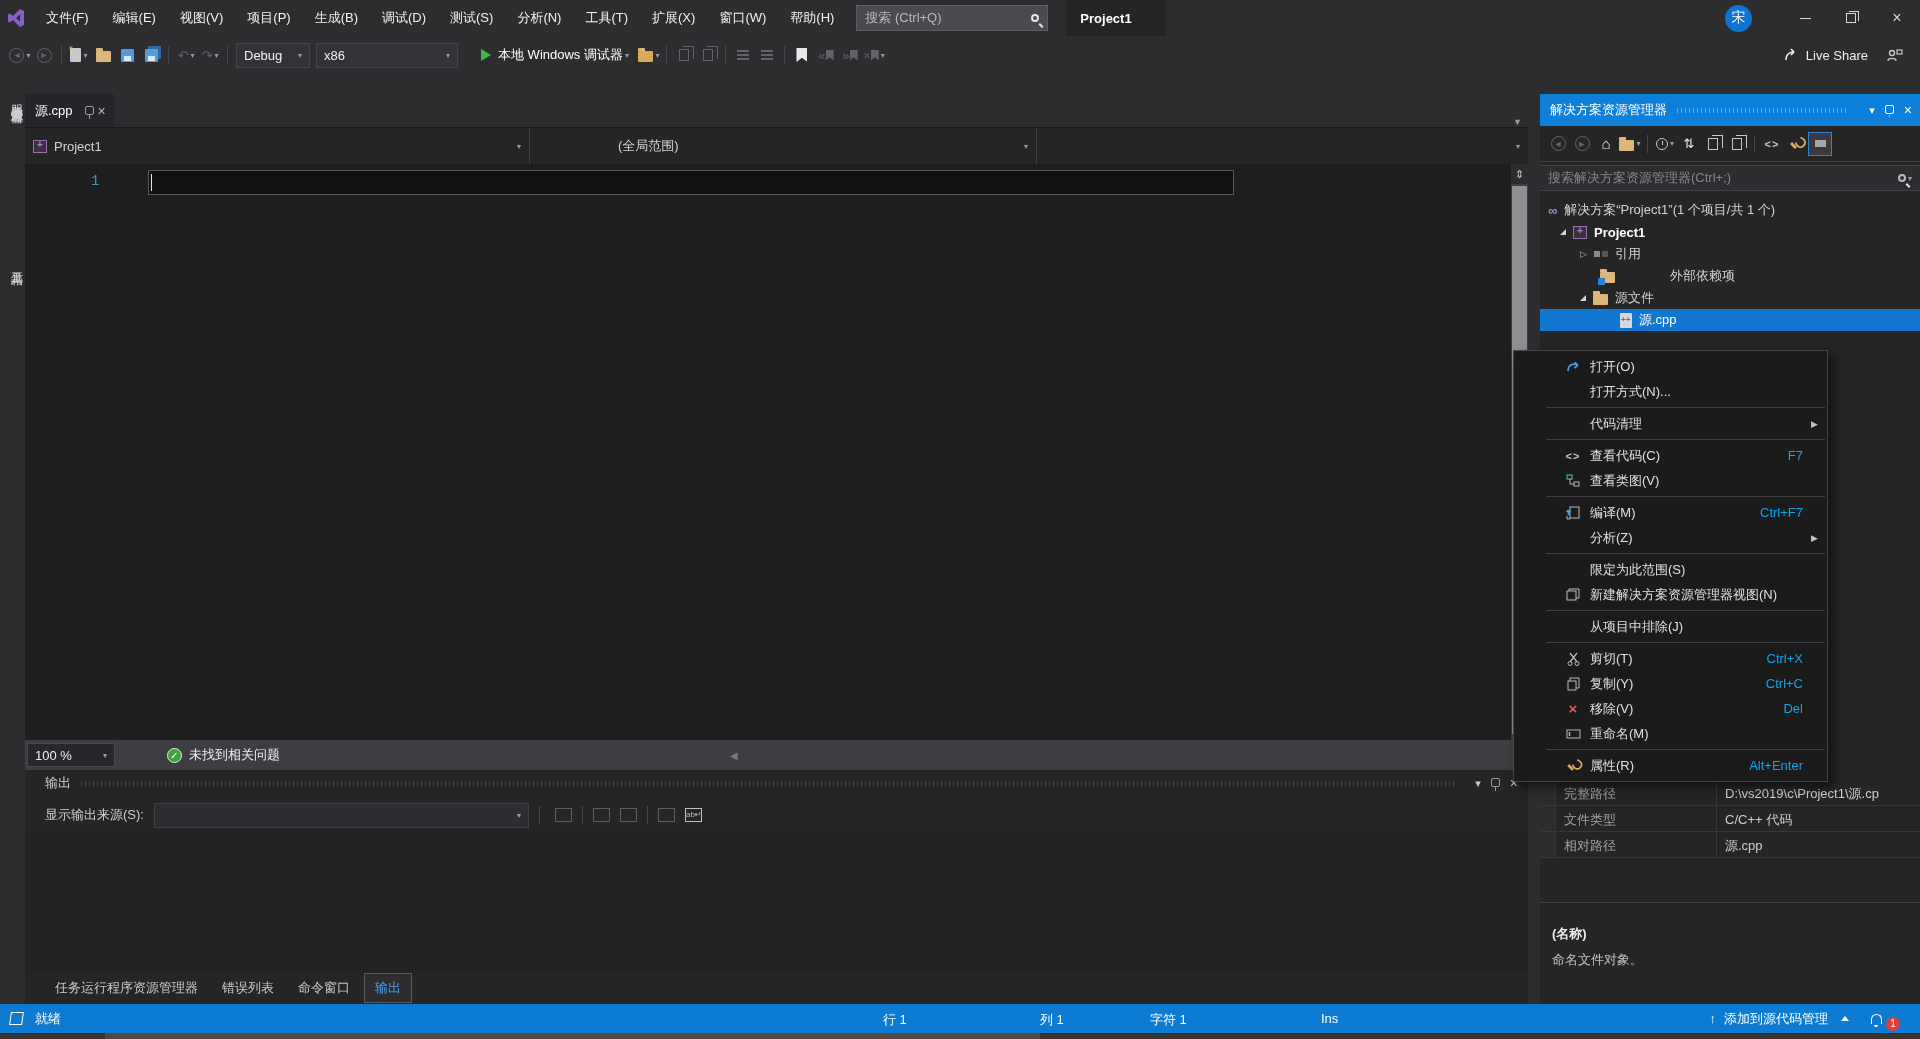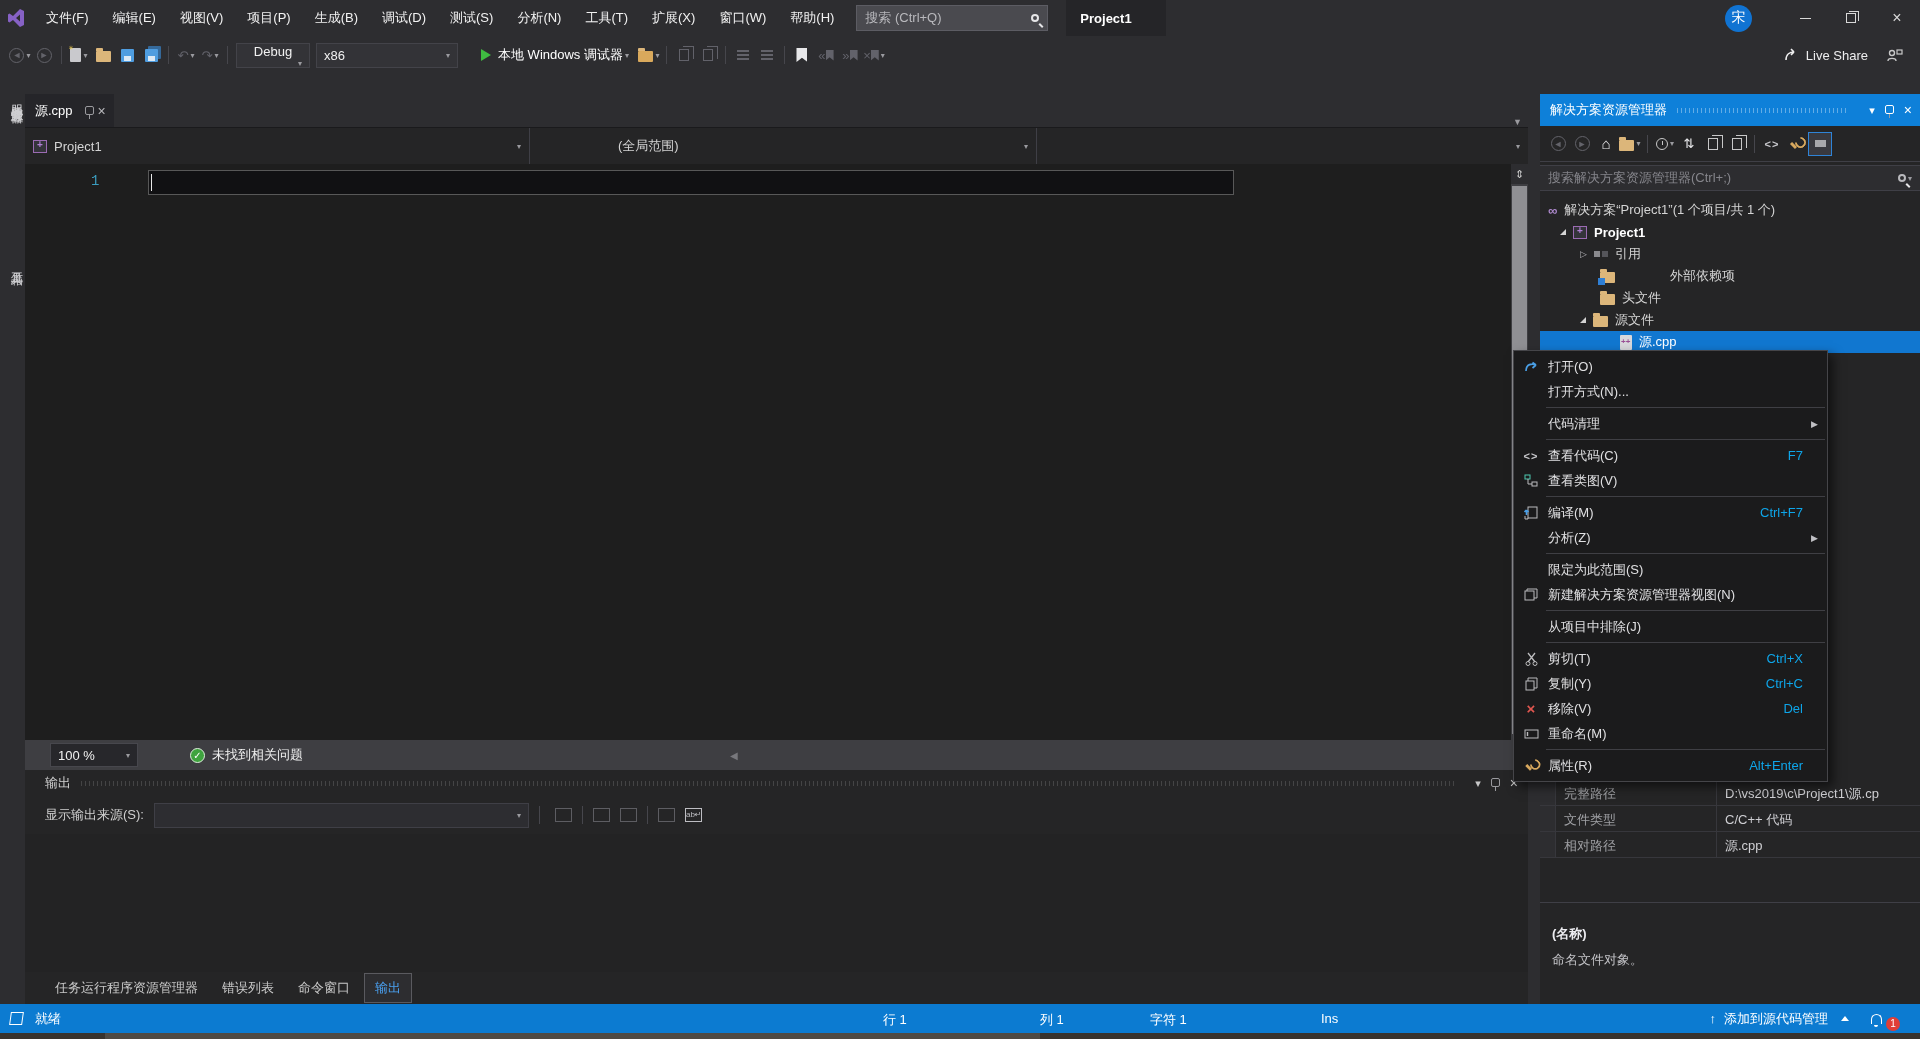--- a/index.html
+++ b/index.html
@@ -65,21 +65,21 @@
   #navbar{height:37px;background:#252526;display:flex;border-top:1px solid #1a1a1c;}
   .navcombo{display:flex;align-items:center;padding:0 8px;border-right:1px solid #3f3f46;color:#d4d4d4;}
   .navcombo .dd{margin-left:auto;padding-left:10px;}
   #code{flex:1;background:#1e1e1e;position:relative;}
   #lnum{position:absolute;left:66px;top:9px;color:#3b9dbf;font-family:"Liberation Mono","DejaVu Sans Mono",monospace;font-size:14px;}
   #curline{position:absolute;left:123px;top:6px;width:1086px;height:25px;border:1px solid #585858;background:#111113;}
   #curline::after{content:"";position:absolute;left:2px;top:3px;width:1px;height:17px;background:#e8e8e8;}
   #vscroll{position:absolute;right:0;top:0;bottom:0;width:17px;background:#3e3e42;}
   #vsplit{position:absolute;right:0;top:0;width:17px;height:20px;background:#2d2d30;color:#cfcfcf;font-size:11px;text-align:center;line-height:20px;}
   #vthumb{position:absolute;right:1px;top:22px;bottom:6px;width:15px;background:#8f8f93;}
-  #botbar{height:30px;background:#3e3e42;display:flex;align-items:center;position:relative;padding-left:23px;}
+  #botbar{height:30px;background:#3e3e42;display:flex;align-items:center;position:relative;}
   #zoomsel{width:88px;height:24px;background:#27272b;border:1px solid #47474d;display:flex;align-items:center;padding:0 7px;margin-left:2px;color:#f1f1f1;}
   #zoomsel .dd{margin-left:auto;}
   #health{display:flex;align-items:center;margin-left:52px;color:#f1f1f1;}
   .okdot{width:15px;height:15px;border-radius:50%;background:#3fa33f;color:#fff;font-size:10px;display:flex;align-items:center;justify-content:center;margin-right:7px;border:1px solid #dfeede;}
   #hleft{position:absolute;left:705px;color:#77777c;font-size:10px;}
 
   
   #output{position:absolute;left:25px;top:770px;width:1503px;height:234px;background:#252526;display:flex;flex-direction:column;}
   #out-head{height:26px;display:flex;align-items:center;padding:0 10px 0 20px;color:#d0d0d0;}
   .dots{flex:1;height:5px;margin:0 10px;background:repeating-linear-gradient(90deg,rgba(255,255,255,.14) 0 1px,transparent 1px 4px);}
@@ -133,21 +133,21 @@
   .prow{height:26px;display:flex;border-bottom:1px solid #37373c;font-size:13px;}
   .prow .gut{width:16px;background:#2d2d30;border-right:1px solid #37373c;}
   .prow .pname{width:160px;padding:5px 4px 0 8px;color:#9fa0a4;}
   .prow .pval{flex:1;padding:5px 0 0 8px;border-left:1px solid #37373c;color:#cfcfd3;white-space:nowrap;overflow:hidden;}
   #propdesc{position:absolute;left:0;top:808px;width:380px;border-top:1px solid #3f3f46;padding:22px 12px 0 12px;}
   #propdesc .pn{font-weight:bold;color:#eceof0;color:#ececf0;margin-bottom:8px;}
   #propdesc .pd{color:#c2c2c6;}
 
   
   #ctxmenu{position:absolute;left:1513px;top:350px;width:315px;background:#1b1b1c;border:1px solid #454549;box-shadow:5px 5px 10px rgba(0,0,0,.55);padding:3px 0;z-index:20;}
-  .mi{height:25px;display:flex;align-items:center;color:#e0e0e2;}
+  .mi{height:25px;display:flex;align-items:center;color:#e0e0e2;padding-left:42px;}
   .mi .mic{width:34px;display:flex;justify-content:center;align-items:center;}
   .mi .mlabel{flex:1;}
   .mi .msc{color:#0ea5e9;margin-right:24px;}
   .mi .sub{margin-right:9px;color:#c0c0c4;font-size:9px;}
   .msep{height:1px;background:#3f3f44;margin:3px 2px 3px 32px;}
   .redx{color:#e0564f;font-weight:bold;font-size:15px;}
   .angle{color:#c8c8cc;font-weight:bold;font-size:11px;letter-spacing:1px;}
 
   
   #statusbar{position:absolute;left:0;top:1004px;width:1920px;height:29px;background:#0c7bd1;color:#fff;display:flex;align-items:center;}
@@ -220,21 +220,21 @@
     <span class="tb-ic">
         <span class="save-ic"></span>
       </span>
     <span class="tb-ic">
         <span class="save-ic dup"></span>
       </span>
     <span class="vsep"></span>
     <span class="tb-ic dis">↶<span class="dd">▾</span></span>
     <span class="tb-ic dis">↷<span class="dd">▾</span></span>
     <span class="vsep"></span>
-    <span class="combo" style="width:74px;flex-direction:column;">
+    <span class="combo" style="width:74px;">
         <span>Debug</span>
         <span class="dd">▾</span>
       </span>
     <span class="combo" style="width:142px;">
         <span>x86</span>
         <span class="dd">▾</span>
       </span>
     <span style="width:12px;"></span>
     <span id="run-btn">
         <span class="play-tri"></span>
@@ -418,24 +418,20 @@
       </div>
       <div class="trow" style="padding-left:40px;">
         <span class="col ticon">▷</span>
         <span class="ref-ic ticon"></span>
         <span>引用</span>
       </div>
       <div class="trow dep" style="padding-left:60px;gap:48px;">
         <span class="folder-ic ticon"></span>
         <span>外部依赖项</span>
       </div>
-      <div class="trow" style="padding-left:60px;">
-        <span class="folder-ic ticon"></span>
-        <span>头文件</span>
-      </div>
       <div class="trow" style="padding-left:40px;">
         <span class="exp ticon"></span>
         <span class="folder-ic ticon"></span>
         <span>源文件</span>
       </div>
       <div class="trow sel" style="padding-left:80px;">
         <span class="cpp-ic ticon"></span>
         <span>源.cpp</span>
       </div>
     </div>

